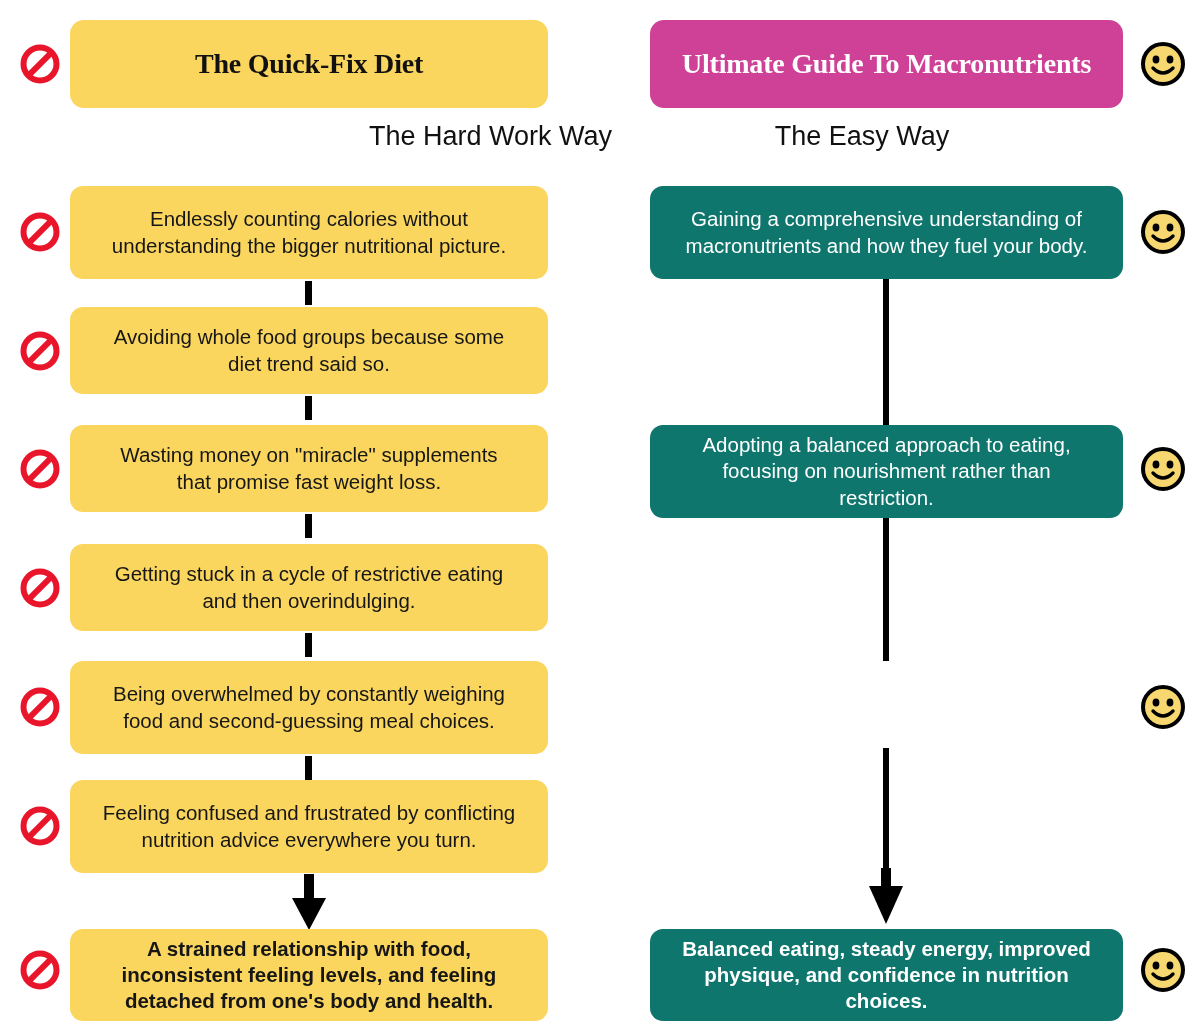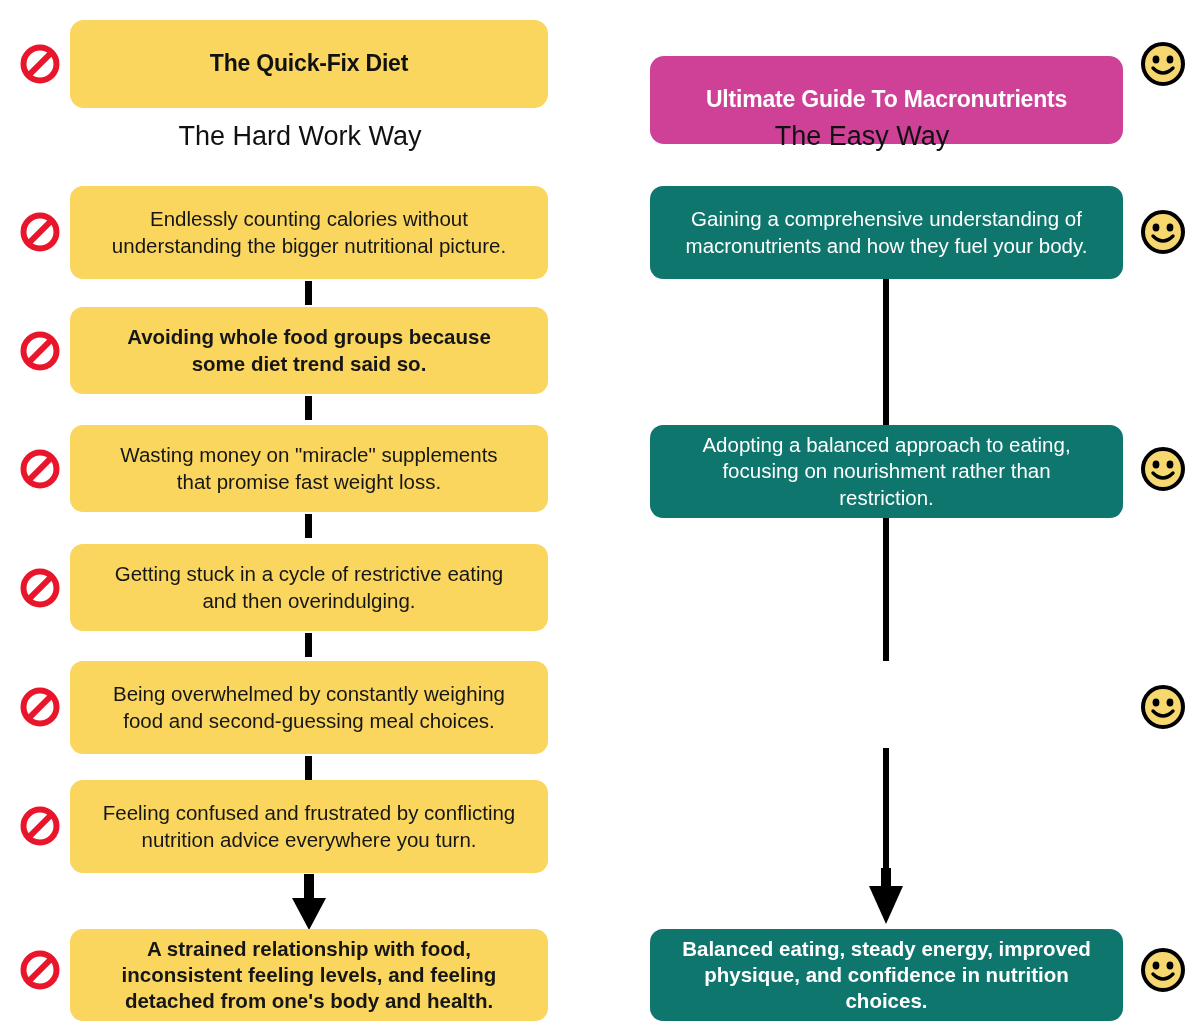--- a/index.html
+++ b/index.html
@@ -46,52 +46,52 @@
     border-radius: 14px;
     display: flex;
     align-items: center;
     justify-content: center;
     text-align: center;
     box-sizing: border-box;
     padding: 6px 14px;
   }
   .header-band .header-text {
     font-weight: bold;
-    font-size: 23px;
+    font-size: 28px;
     line-height: 1.12;
     letter-spacing: -0.2px;
+    font-family: Liberation Serif, serif;
   }
   .left .header-band {
     left: 70px;
     top: 20px;
     width: 478px;
     height: 88px;
     background: #FAD65E;
   }
   .left .header-band .header-text { color: #111111; }
   .right .header-band {
     left: 50px;
     top: 20px;
     width: 473px;
     height: 88px;
     background: #CE4197;
-    margin-top: 36px;
   }
   .right .header-band .header-text { color: #ffffff; }
 
   .subtitle {
     position: absolute;
     top: 120px;
     width: 100%;
     text-align: center;
     font-size: 27px;
     line-height: 1.2;
     color: #111111;
   }
-  .left .subtitle { left: 0; width: 600px; }
+  .left .subtitle { left: 12px; width: 600px; text-align: right; }
   .right .subtitle { left: -38px; width: 600px; }
 
   
   .step {
     position: absolute;
     border-radius: 13px;
     box-sizing: border-box;
     display: flex;
     align-items: center;
     justify-content: flex-start;
@@ -166,21 +166,21 @@
       <span class="step-text">Endlessly counting calories without understanding the bigger nutritional picture.</span>
     </div>
     <div class="connector dash" style="left:305px; top:281px; height:24px;"></div>
 
     <div class="icon-slot" style="left:14px; top:325px;">
       <svg width="42" height="42" viewBox="0 0 42 42">
         <circle cx="21" cy="21" r="16.5" fill="#ffffff" stroke="#E8152B" stroke-width="6"></circle>
         <rect x="18" y="3.5" width="6" height="35" fill="#E8152B" transform="rotate(45 21 21)"></rect>
       </svg>
     </div>
-    <div class="step" style="top:307px; height:87px;font-weight:bold;">
+    <div class="step" style="top:307px; height:87px;">
       <span class="step-text">Avoiding whole food groups because some diet trend said so.</span>
     </div>
     <div class="connector dash" style="left:305px; top:396px; height:24px;"></div>
 
     <div class="icon-slot" style="left:14px; top:443px;">
       <svg width="42" height="42" viewBox="0 0 42 42">
         <circle cx="21" cy="21" r="16.5" fill="#ffffff" stroke="#E8152B" stroke-width="6"></circle>
         <rect x="18" y="3.5" width="6" height="35" fill="#E8152B" transform="rotate(45 21 21)"></rect>
       </svg>
     </div>

